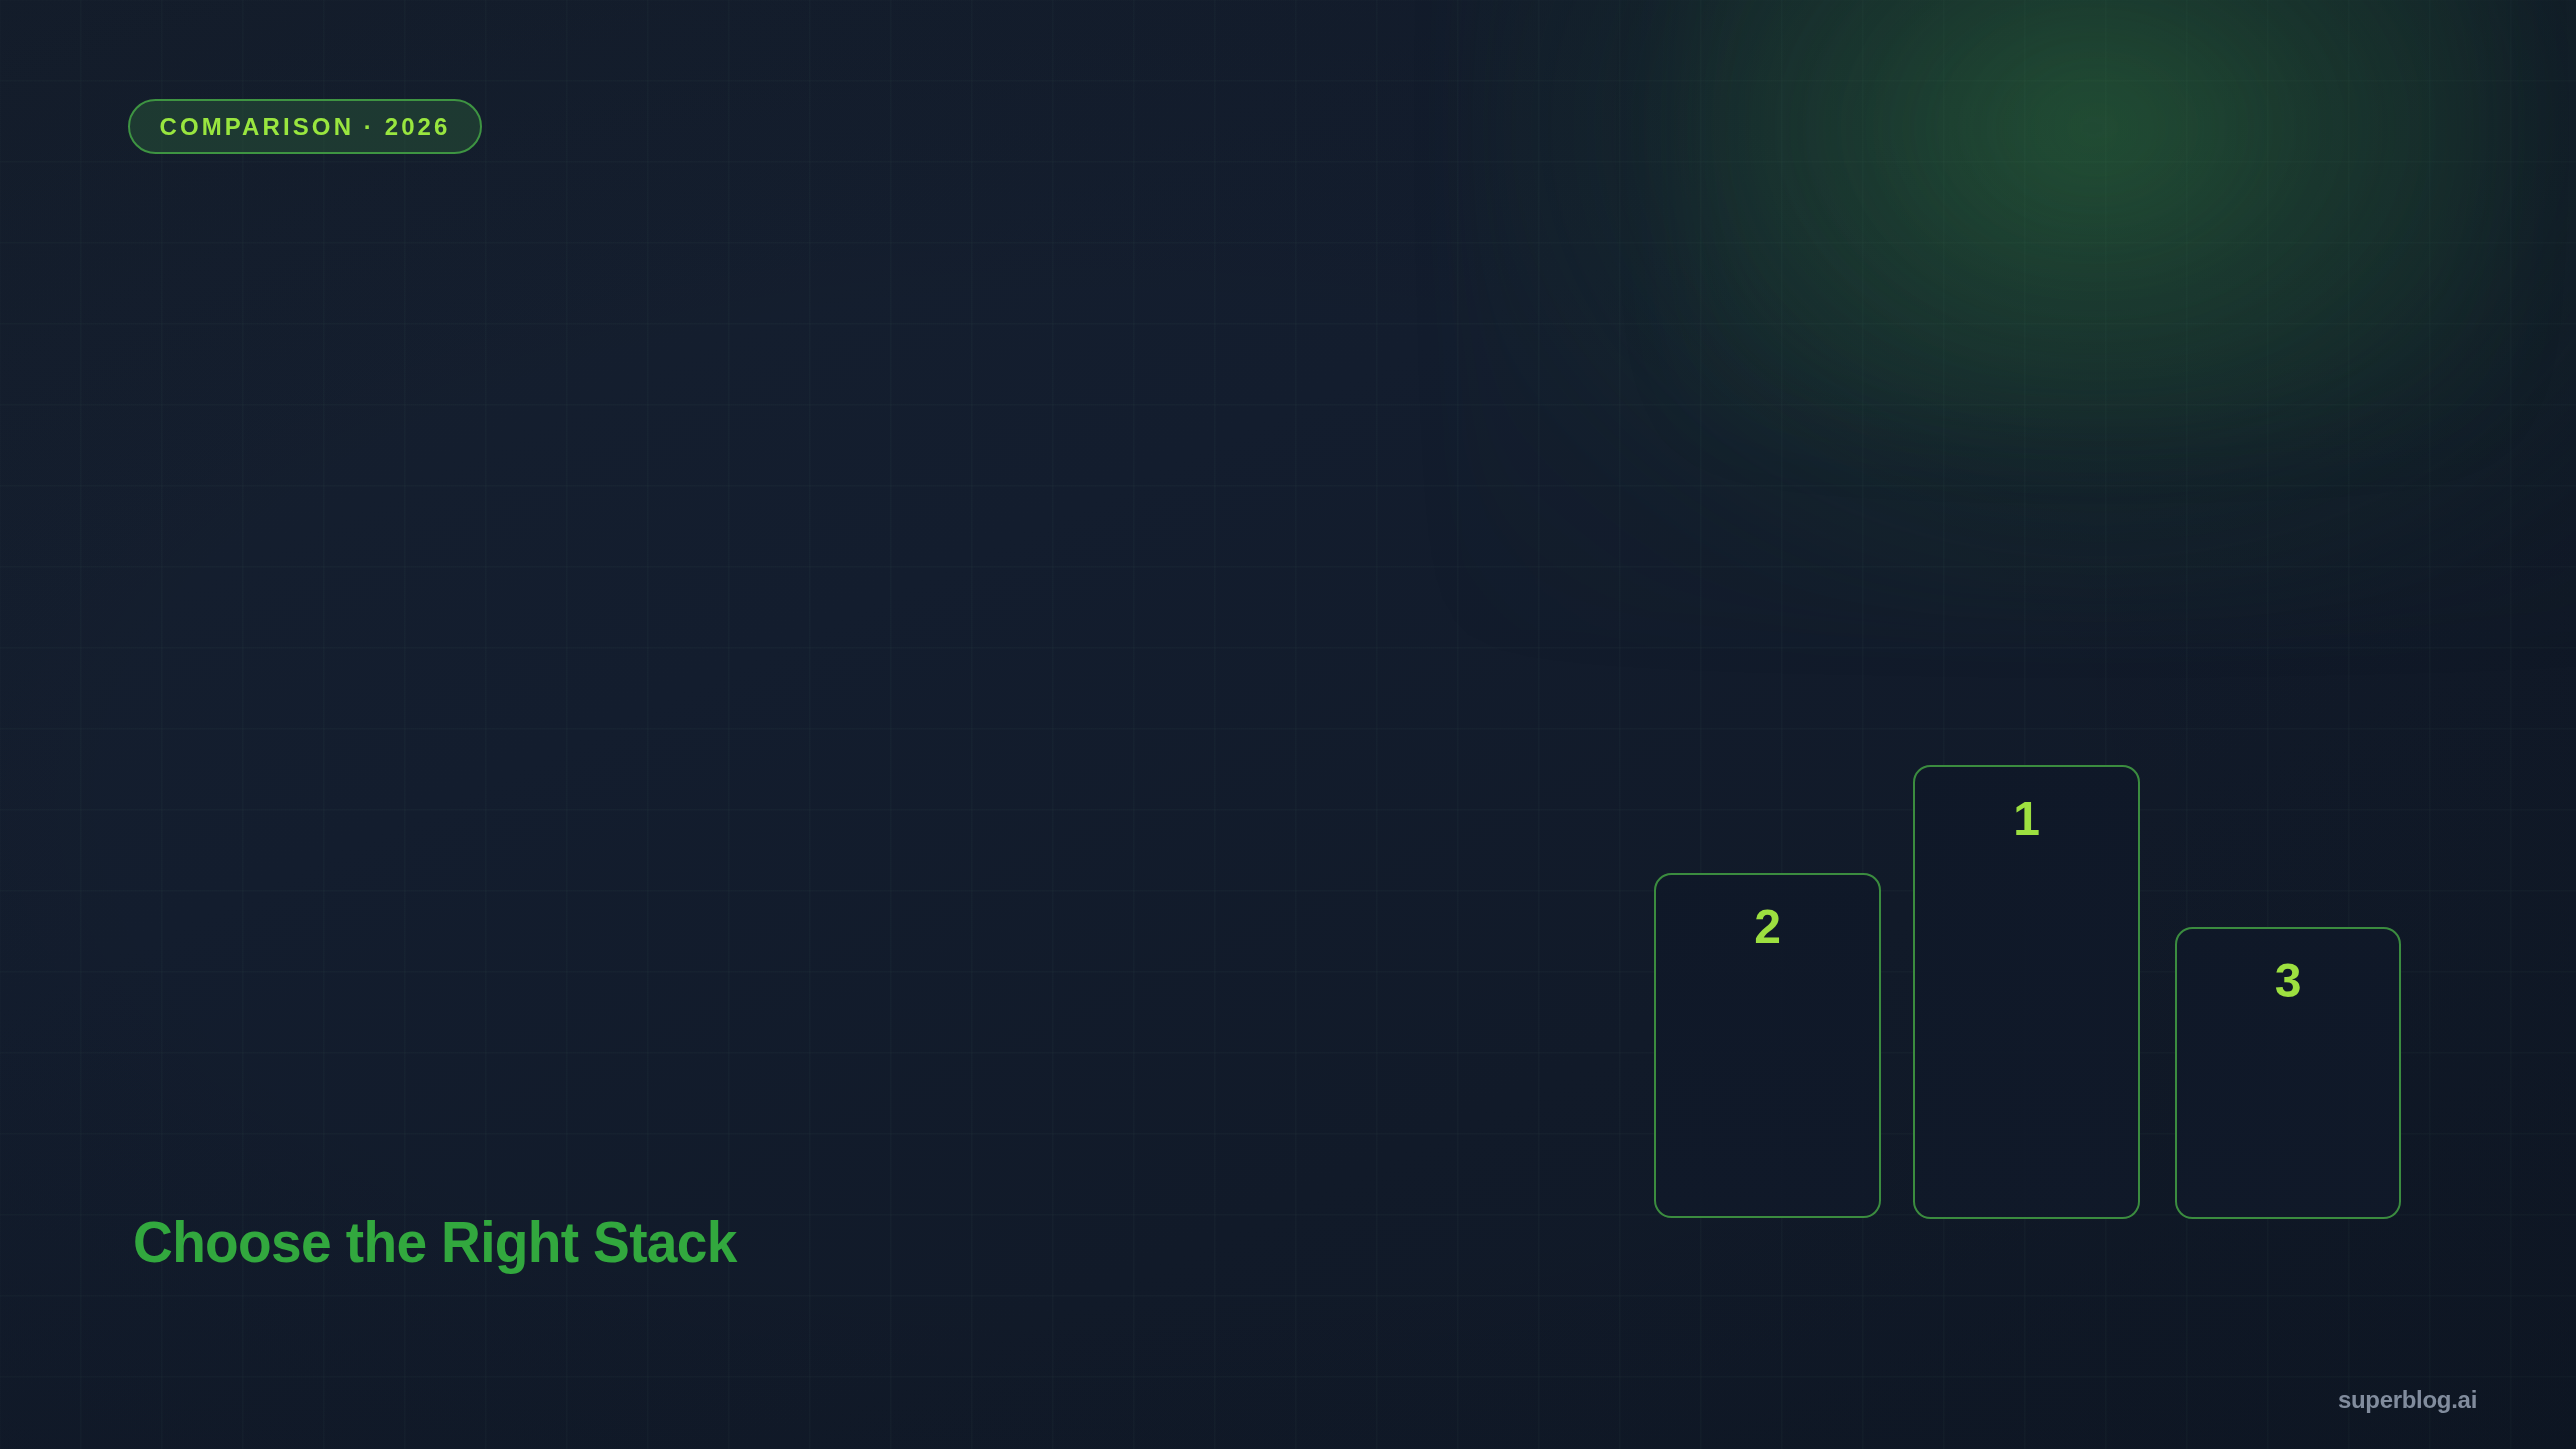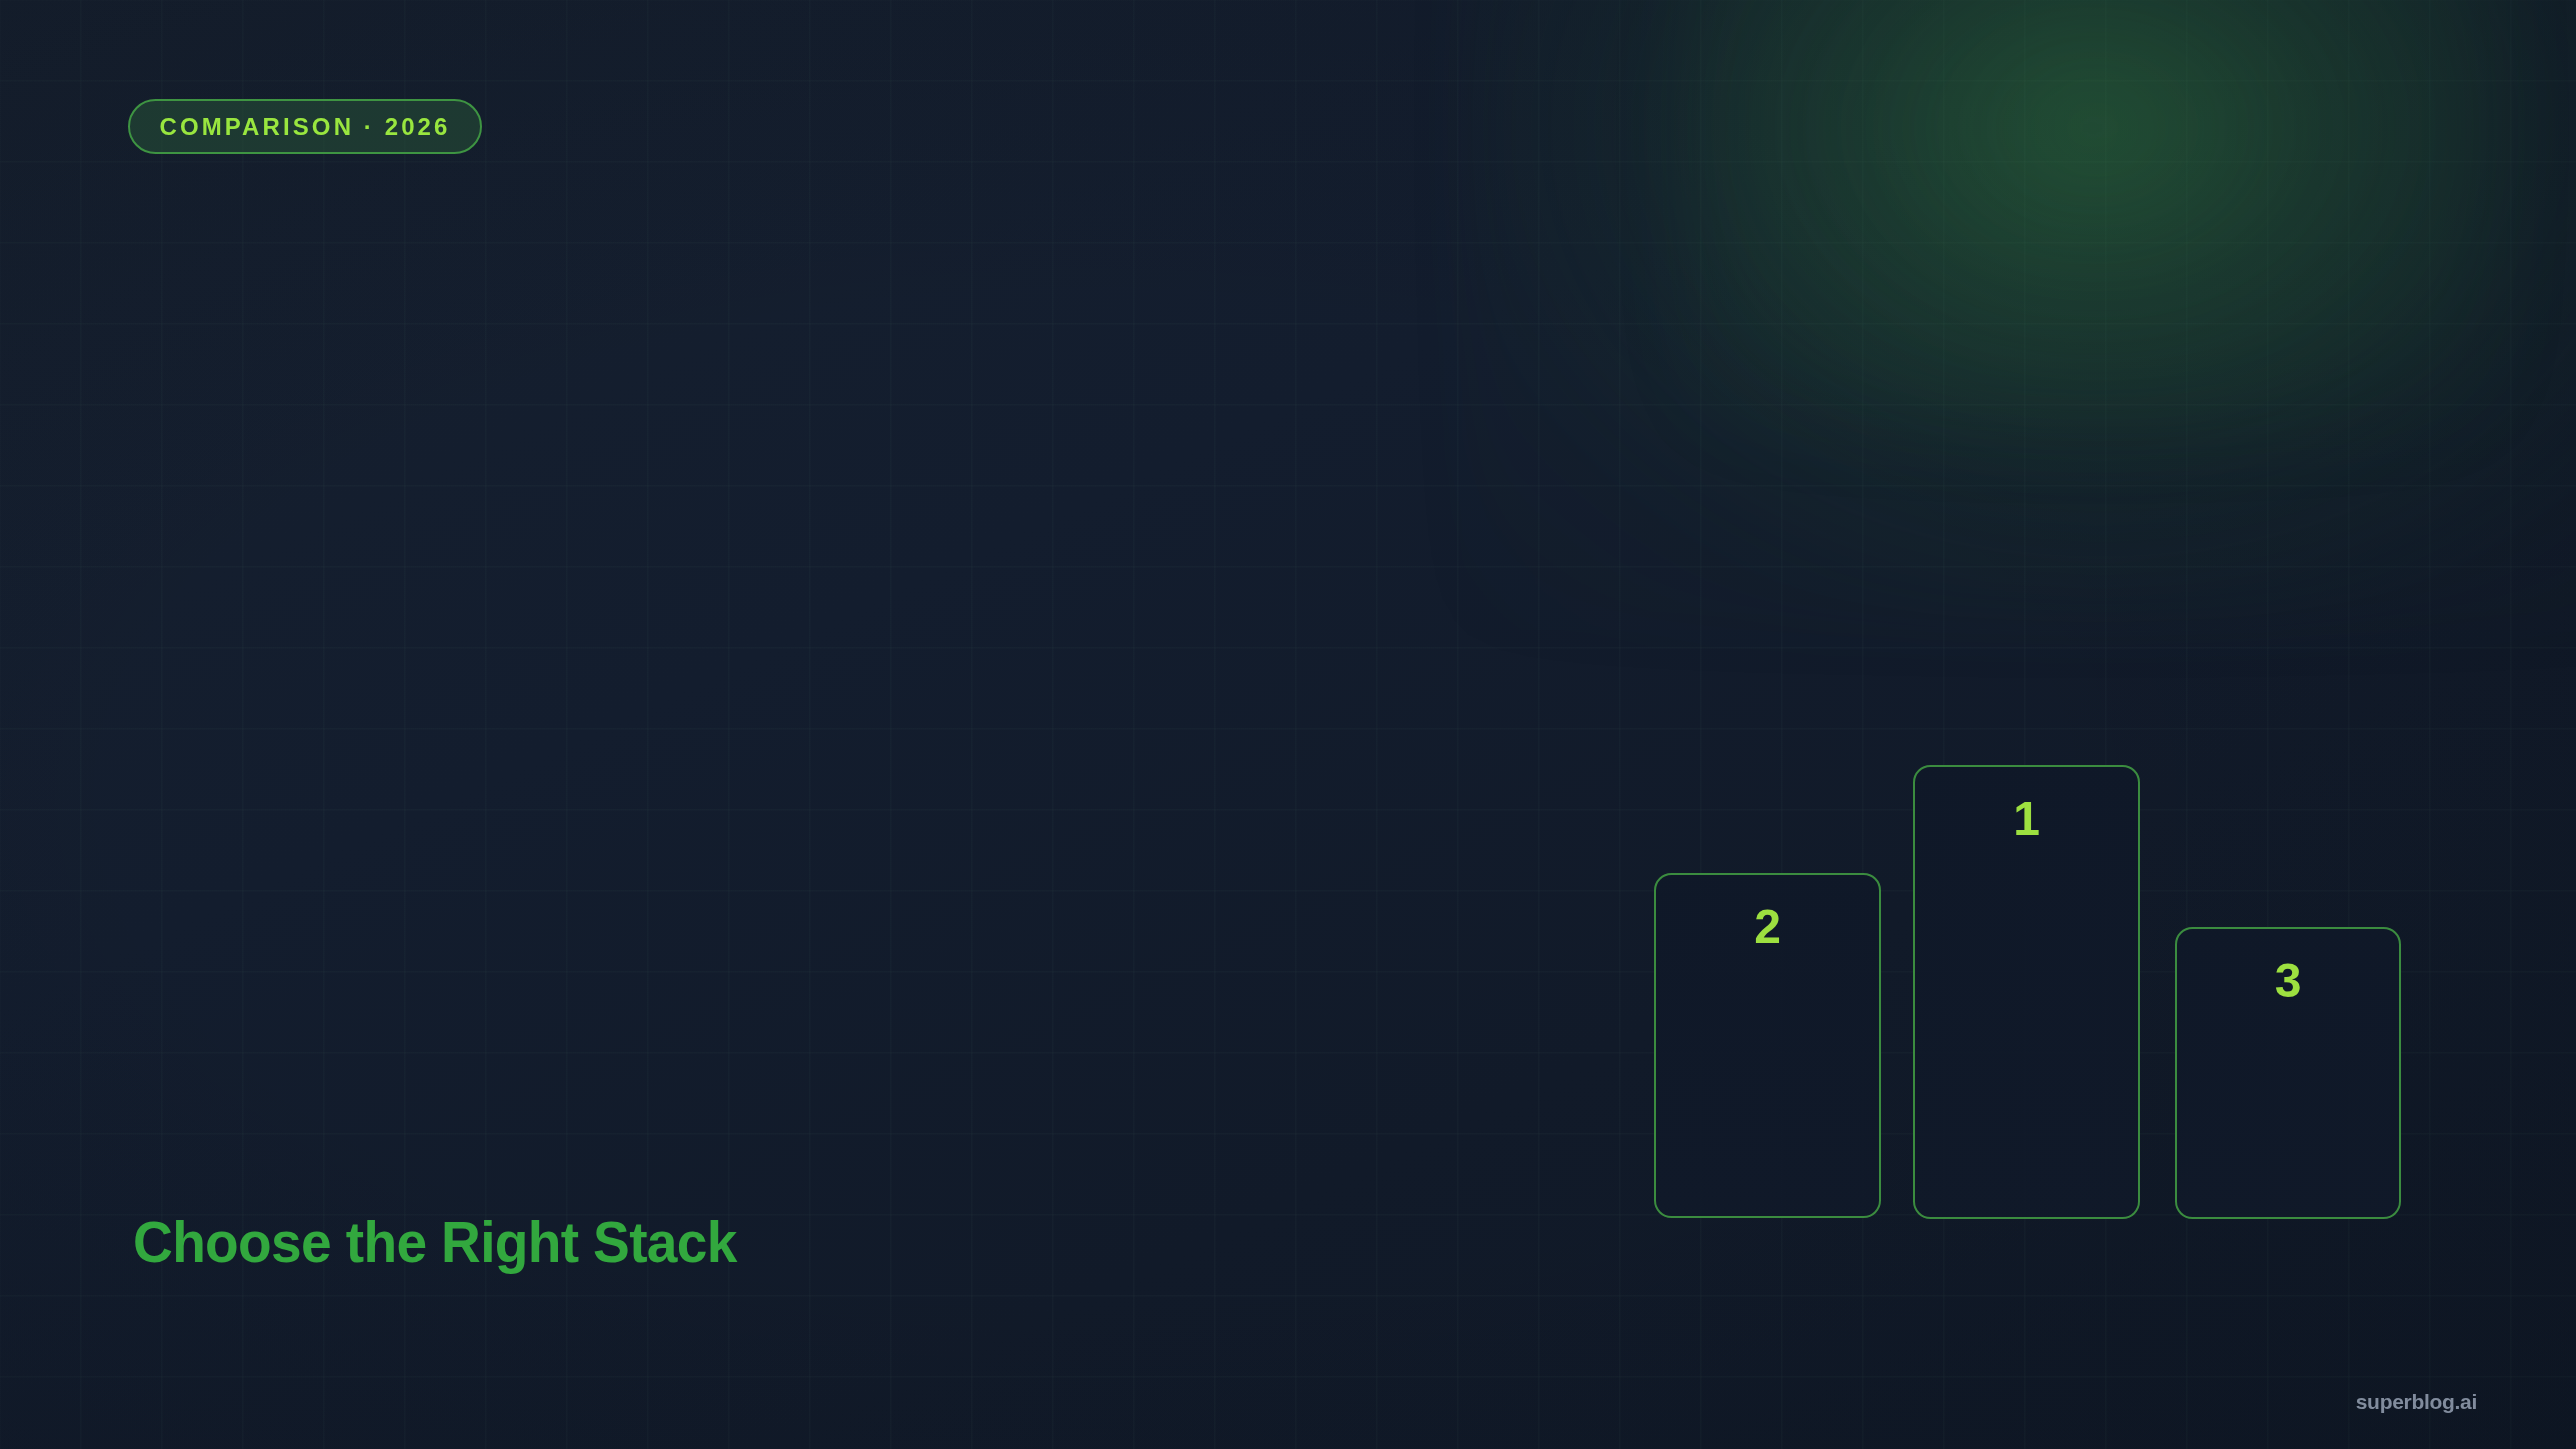--- a/index.html
+++ b/index.html
@@ -153,21 +153,21 @@
     font-family: "Liberation Sans", sans-serif;
     line-height: 1;
   }
 
   
   .watermark {
     position: absolute;
     right: 99px;
     bottom: 35px;
     color: #8b96a8;
-    font-size: 21px;
+    font-size: 24px;
     font-weight: 700;
     letter-spacing: -0.3px;
     font-family: "Liberation Sans Narrow", "Liberation Sans", sans-serif;
     opacity: 0.92;
   }
 </style>
 </head>
 <body>
 
 <div id="stage">

